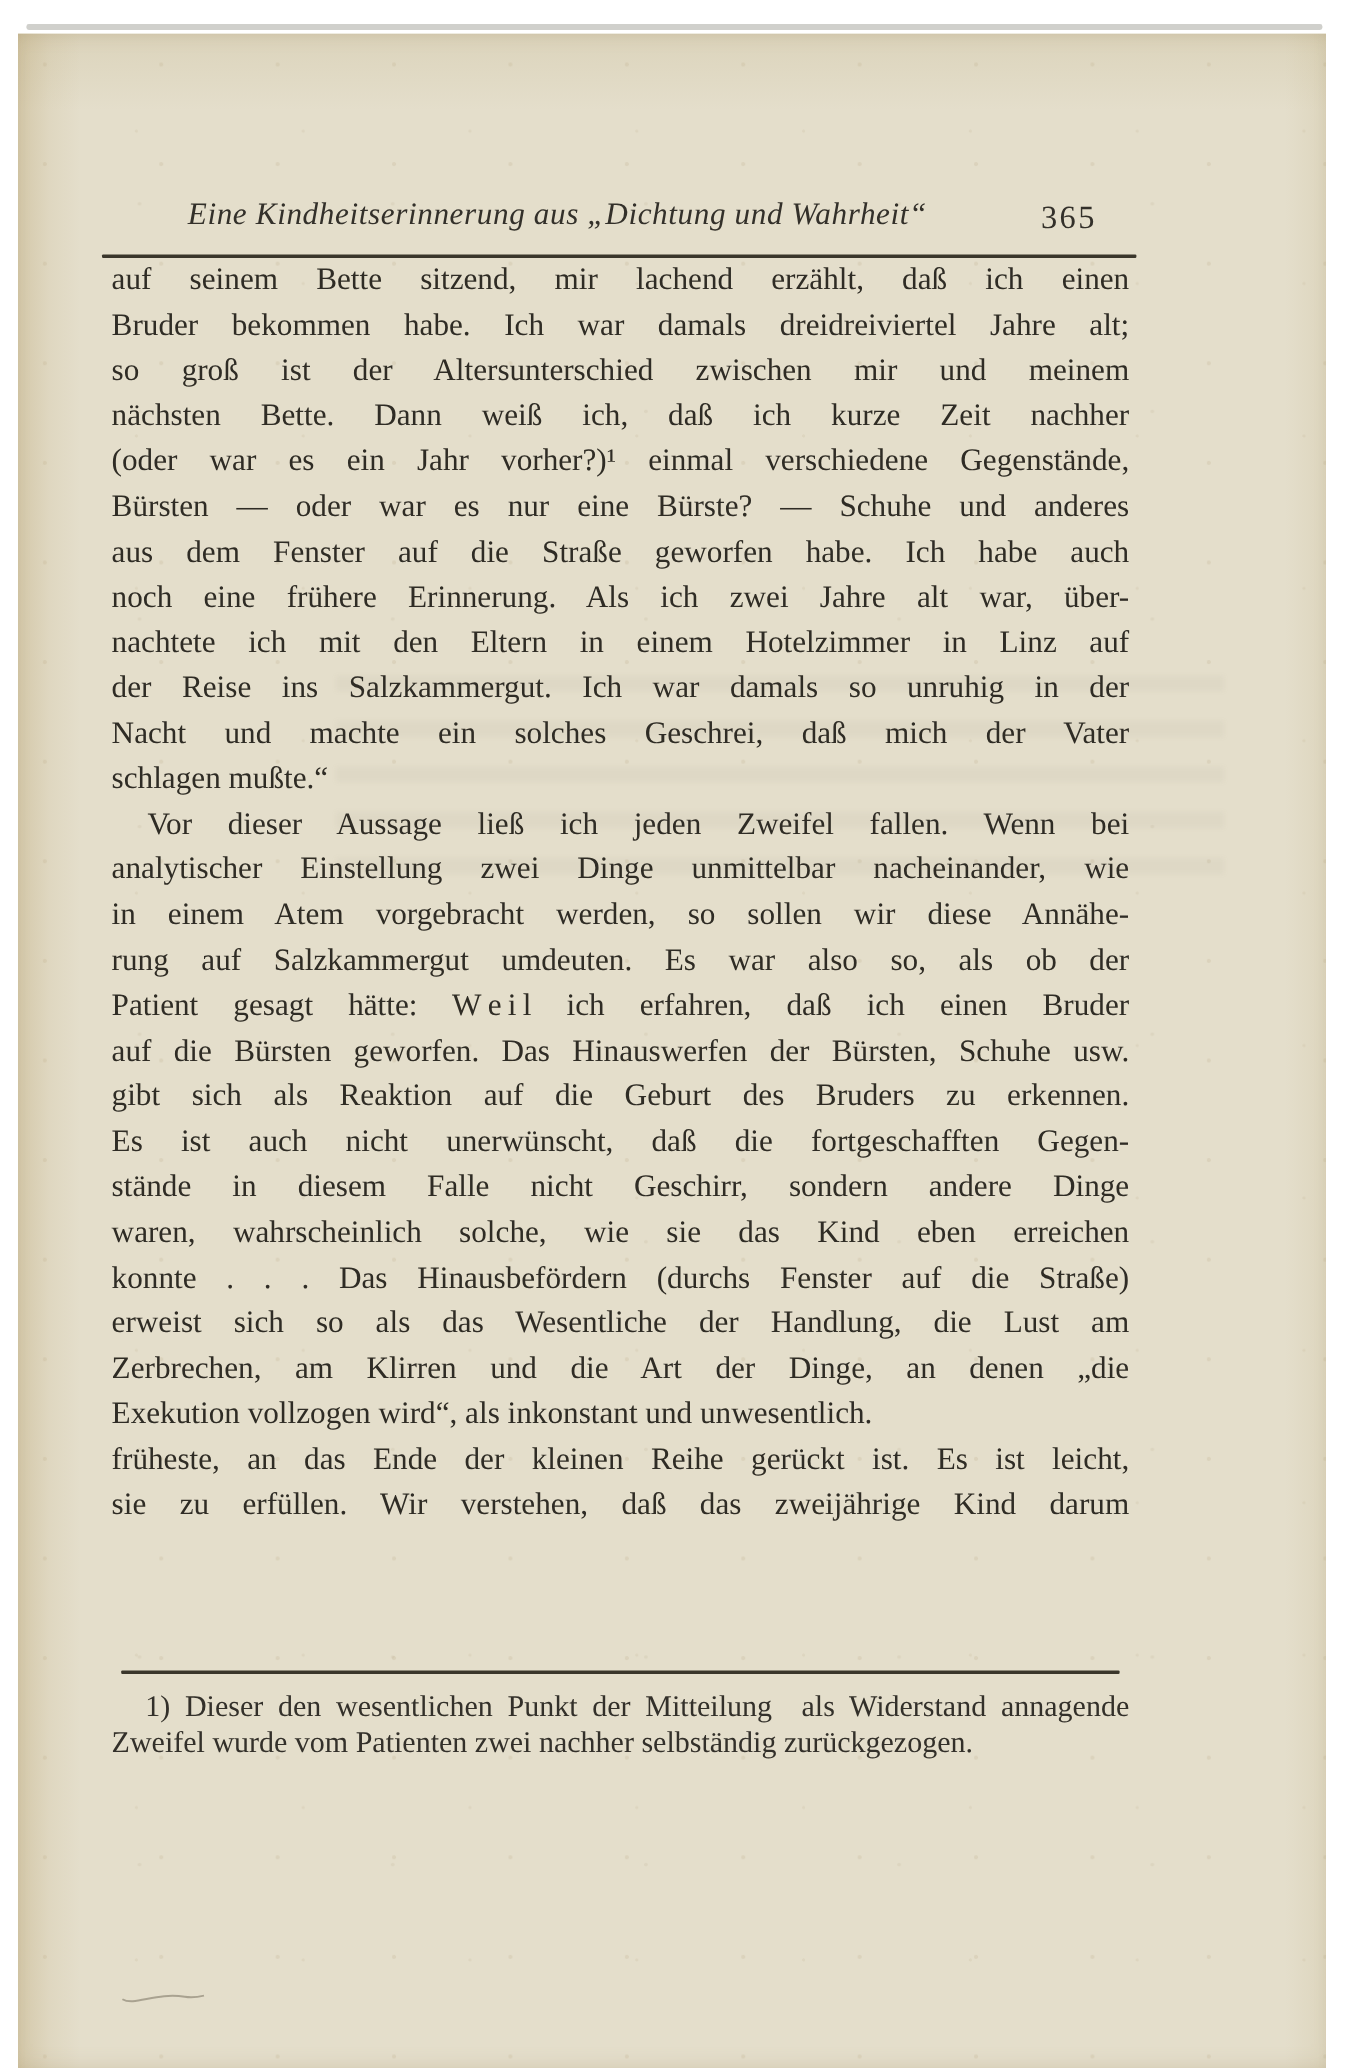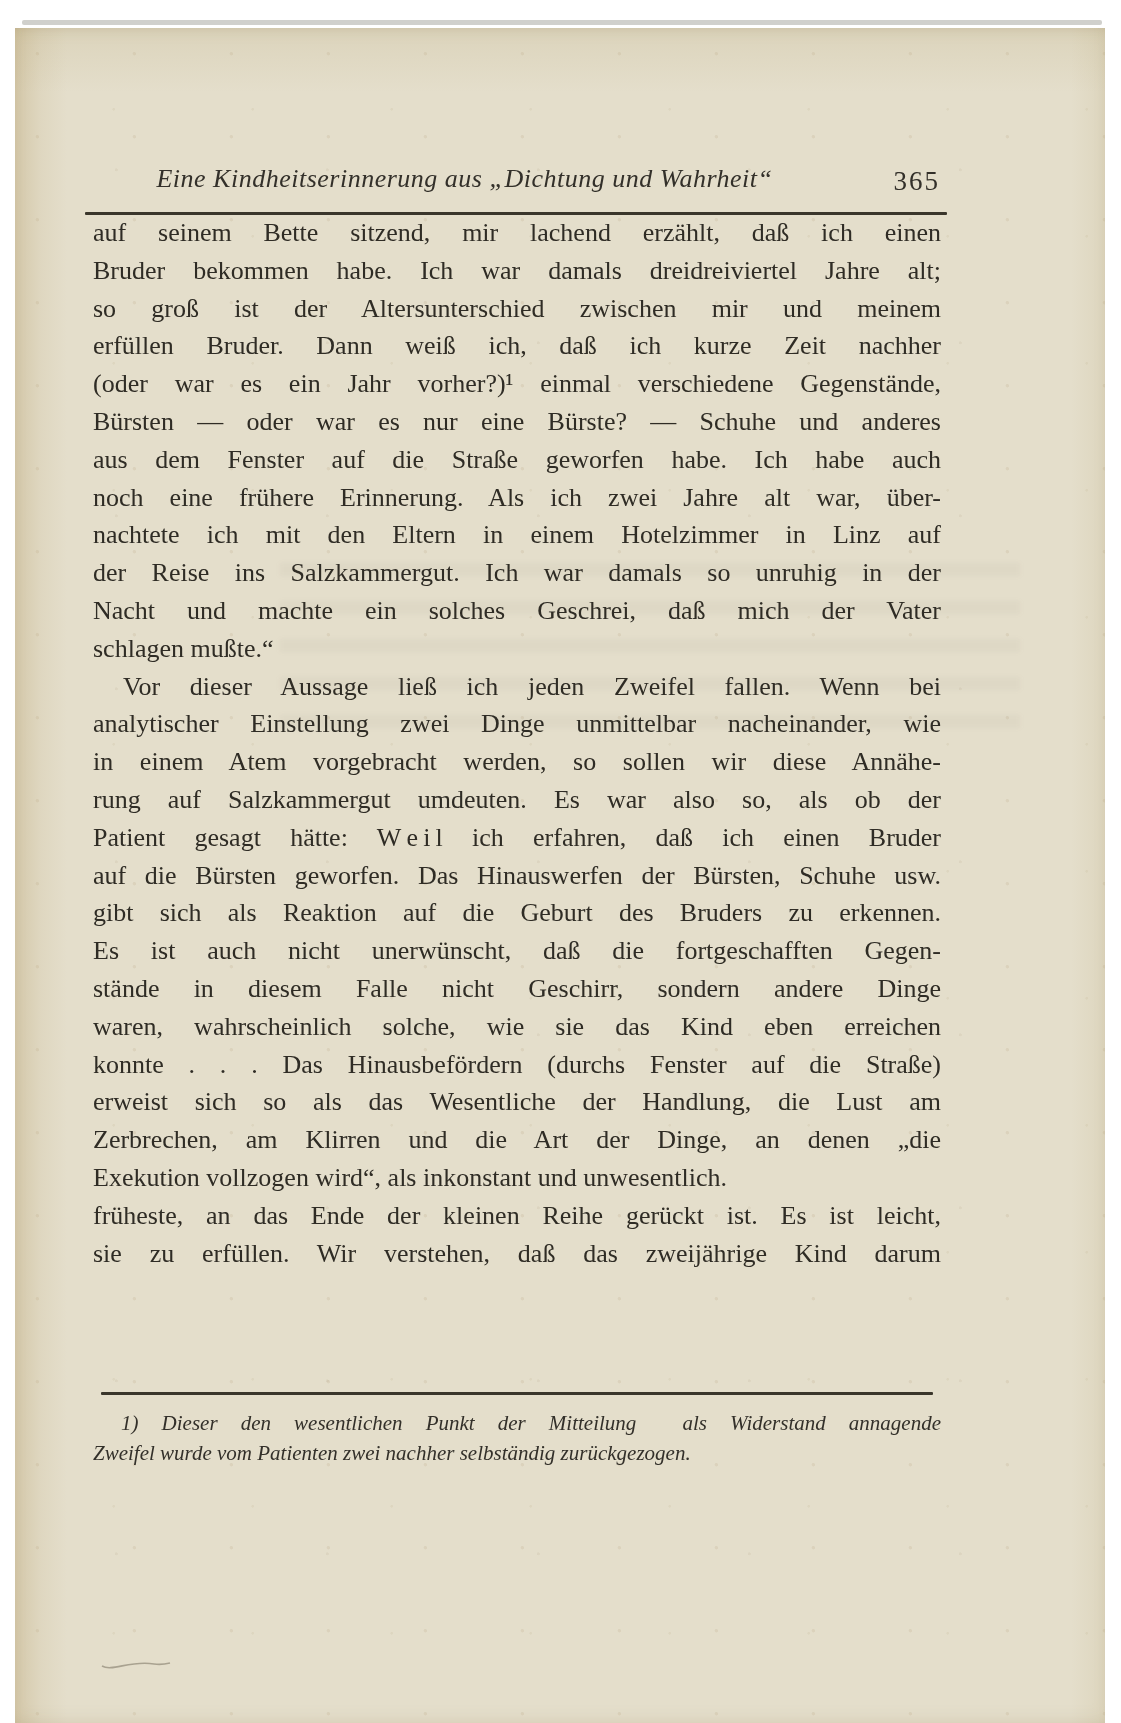--- a/index.html
+++ b/index.html
@@ -27,40 +27,40 @@
   }
   #running-head{
     position:absolute;left:78px;top:136px;width:848px;height:40px;
     color:#33302a;
   }
   #head-title{
     position:absolute;left:0;right:105px;text-align:center;
     font-style:italic;font-size:26px;letter-spacing:.5px;white-space:nowrap;
   }
   #head-page-number{
-    position:absolute;right:1px;top:2px;font-size:27px;letter-spacing:2px;
+    position:absolute;right:27px;top:2px;font-size:27px;letter-spacing:2px;
   }
   #head-rule{
     position:absolute;left:70px;top:184px;width:862px;height:3px;
     background:#3a362b;border-radius:1px;
   }
   #body-lines{
     position:absolute;left:78px;top:186px;width:848px;
     font-size:26px;line-height:37.8px;color:#2f2c25;
   }
   .line{white-space:pre-wrap;}
   .line.just{text-align:justify;text-align-last:justify;}
   .line.ind{padding-left:30px;}
   #foot-rule{
     position:absolute;left:86px;top:1364px;width:832px;height:3px;
     background:#3a362b;border-radius:1px;
   }
   #footnote-lines{
     position:absolute;left:78px;top:1380px;width:848px;
-    font-size:21px;line-height:30px;color:#33302a;font-style:italic;
+    font-size:25px;line-height:30px;color:#33302a;
   }
   #footnote-lines .line.ind{padding-left:28px;}
   #bleed-through{
     position:absolute;left:265px;top:535px;width:740px;height:185px;
     background:repeating-linear-gradient(180deg, rgba(125,118,96,.05) 0 13px, rgba(0,0,0,0) 13px 38px);
     filter:blur(2px);pointer-events:none;
   }
   #pencil-mark{position:absolute;left:85px;top:1628px;opacity:.65;}
 </style>
 </head>
@@ -76,21 +76,21 @@
       <div id="head-title">Eine Kindheitserinnerung aus „Dichtung und Wahrheit“</div>
       <div id="head-page-number">365</div>
     </div>
 
     <div id="head-rule"></div>
 
     <div id="body-lines">
         <div class="line just">auf seinem Bette sitzend, mir lachend erzählt, daß ich einen</div>
         <div class="line just">Bruder bekommen habe. Ich war damals dreidreiviertel Jahre alt;</div>
         <div class="line just">so groß ist der Altersunterschied zwischen mir und meinem</div>
-        <div class="line just">erfüllen Bruder. Dann weiß ich, daß ich kurze Zeit nachher</div>
+        <div class="line just">nächsten Bette. Dann weiß ich, daß ich kurze Zeit nachher</div>
         <div class="line just">(oder war es ein Jahr vorher?)¹ einmal verschiedene Gegenstände,</div>
         <div class="line just">Bürsten — oder war es nur eine Bürste? — Schuhe und anderes</div>
         <div class="line just">aus dem Fenster auf die Straße geworfen habe. Ich habe auch</div>
         <div class="line just">noch eine frühere Erinnerung. Als ich zwei Jahre alt war, über-</div>
         <div class="line just">nachtete ich mit den Eltern in einem Hotelzimmer in Linz auf</div>
         <div class="line just">der Reise ins Salzkammergut. Ich war damals so unruhig in der</div>
         <div class="line just">Nacht und machte ein solches Geschrei, daß mich der Vater</div>
         <div class="line">schlagen mußte.“</div>
         <div class="line just ind">Vor dieser Aussage ließ ich jeden Zweifel fallen. Wenn bei</div>
         <div class="line just">analytischer Einstellung zwei Dinge unmittelbar nacheinander, wie</div>

